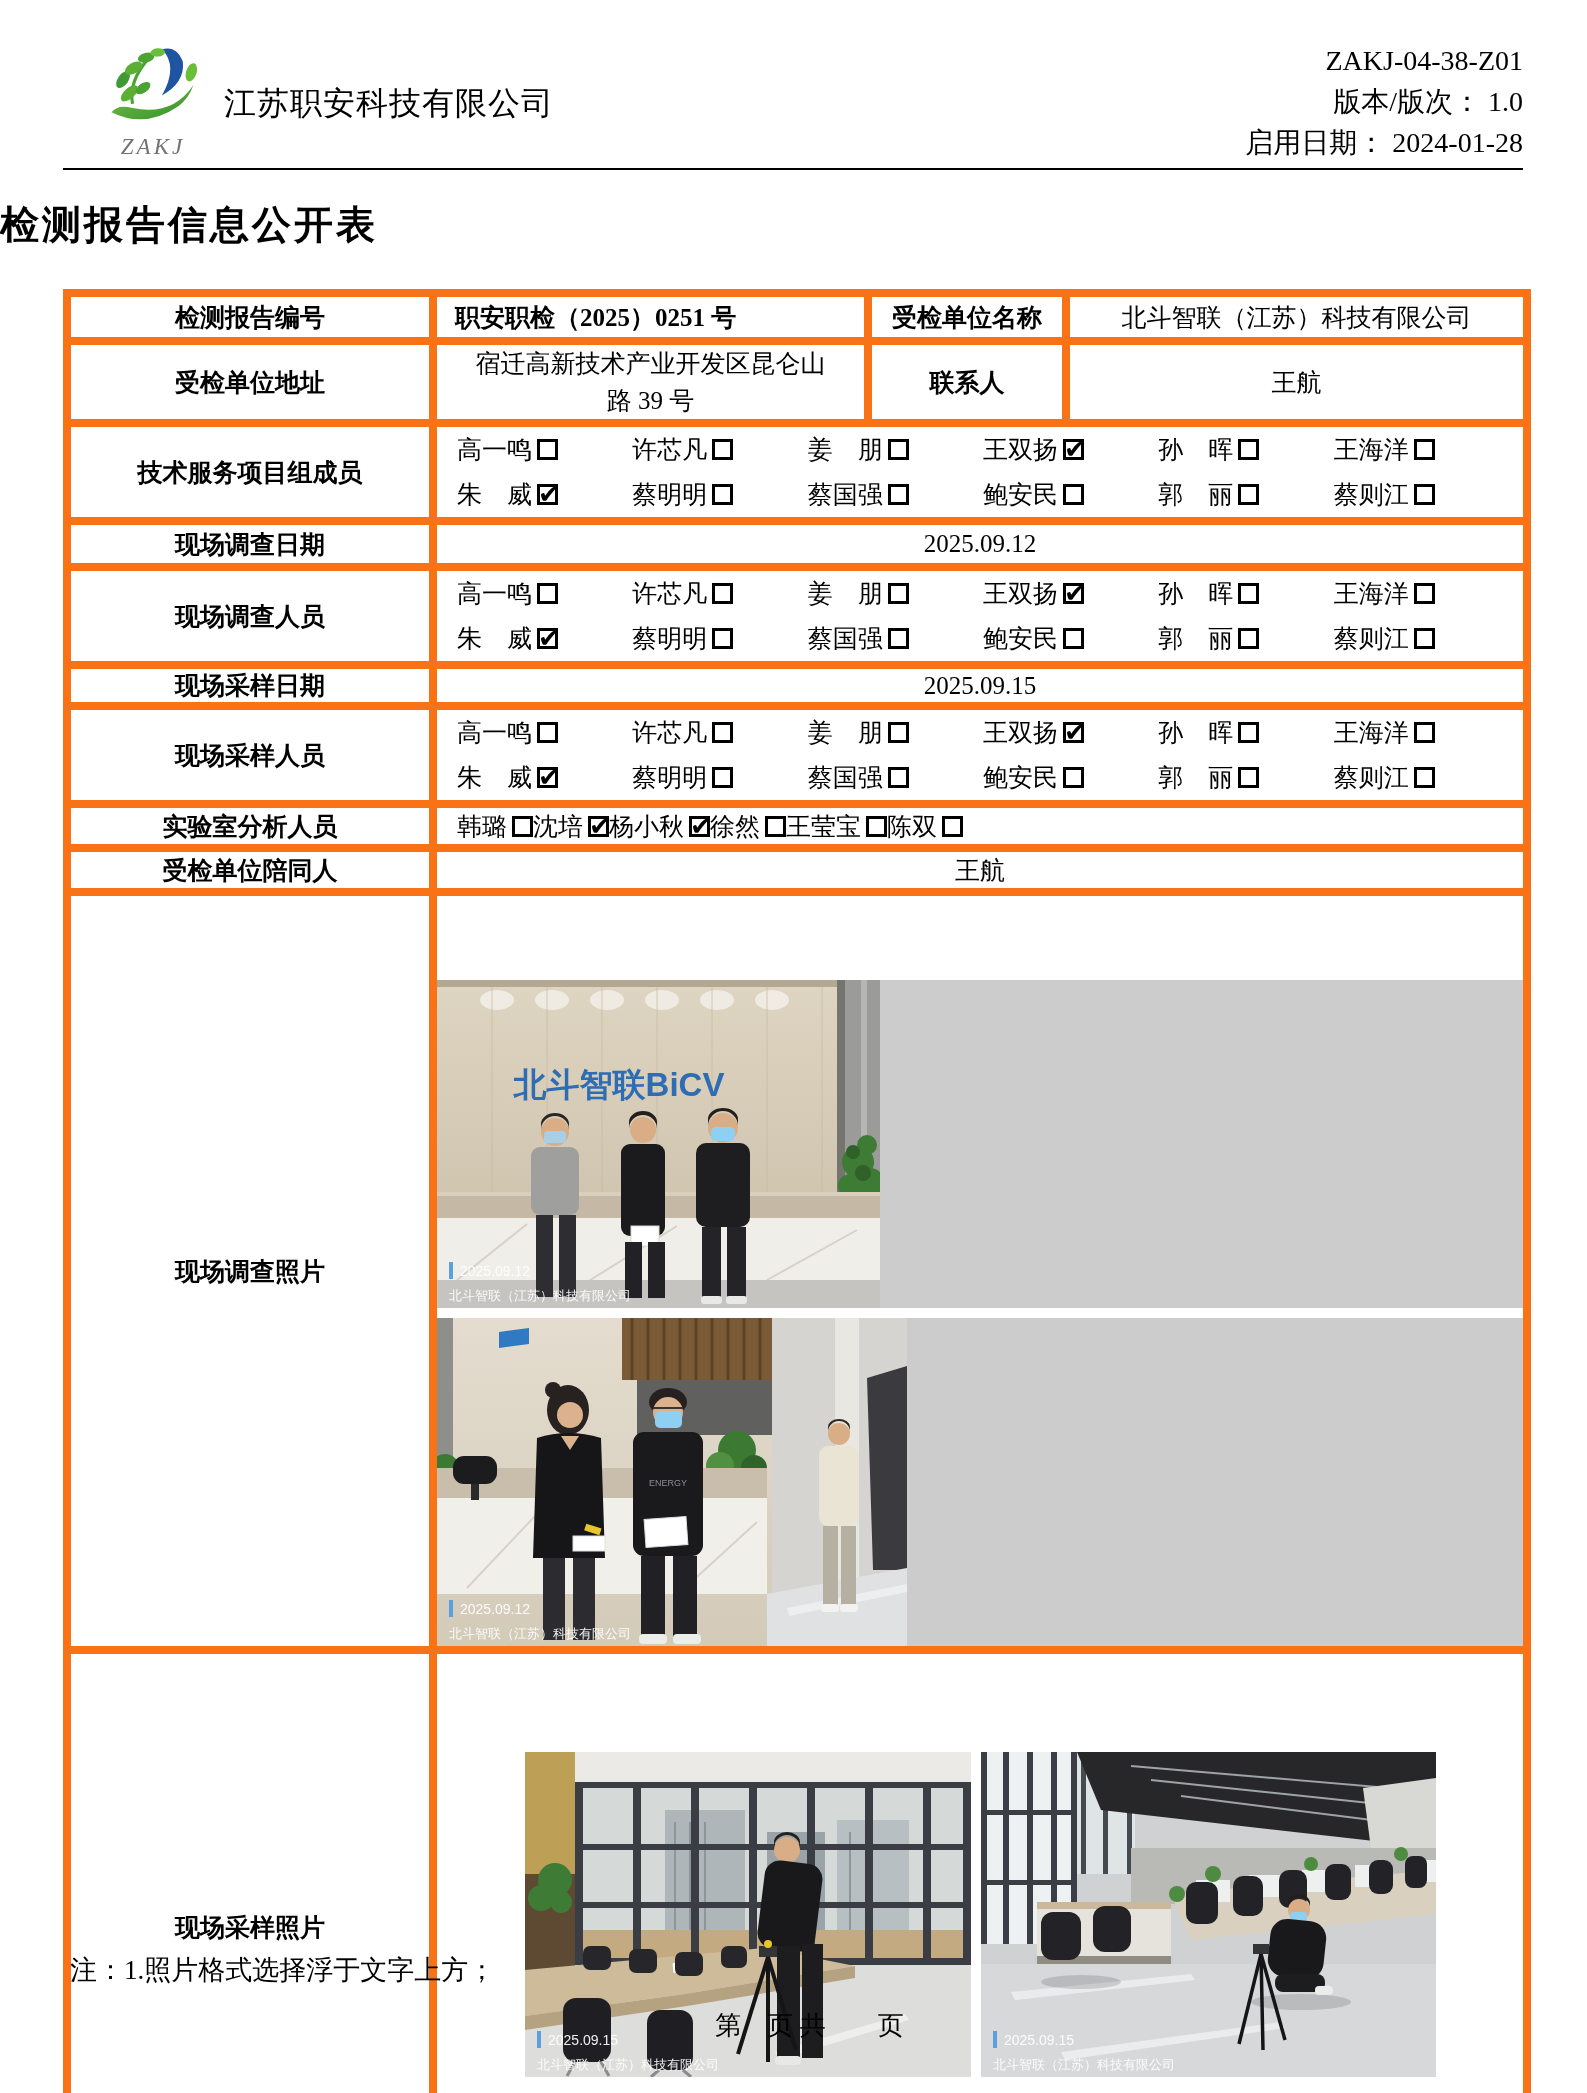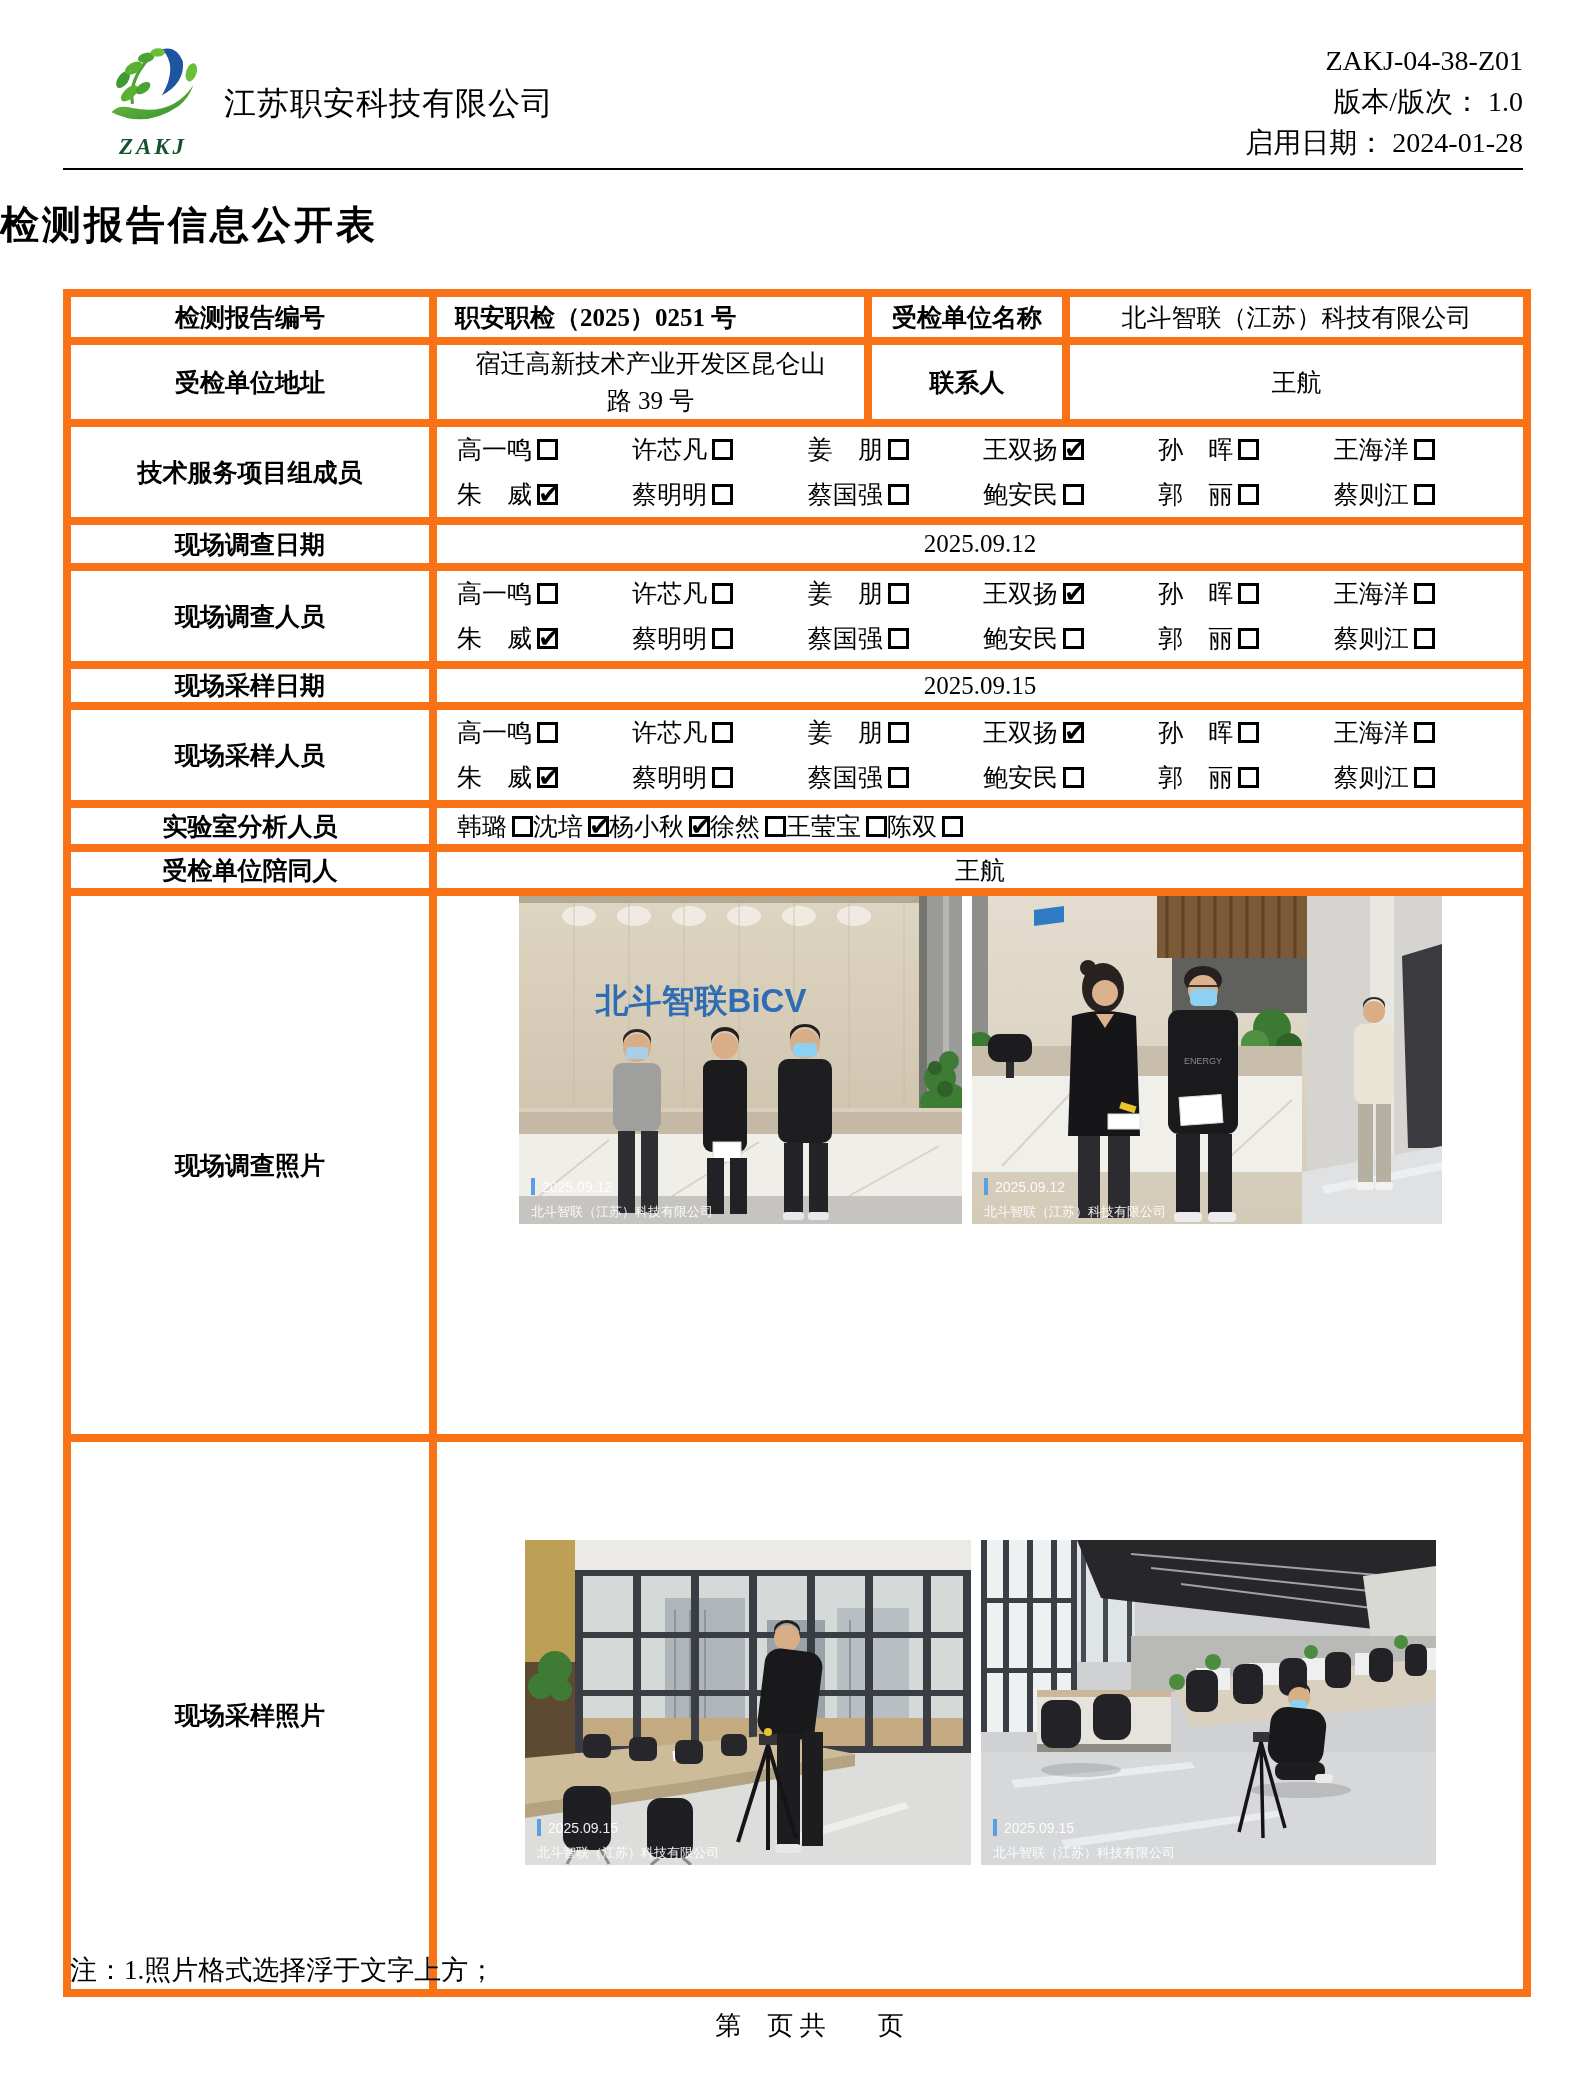--- a/index.html
+++ b/index.html
@@ -2,42 +2,42 @@
 <html><head>
 <meta charset="utf-8">
 <style>
   html,body{margin:0;padding:0;background:#888;}
   .page{
     position:relative;width:1587px;height:2093px;background:#fff;margin:0 auto;
     font-family:"Liberation Serif","DejaVu Serif",serif;color:#000;overflow:hidden;
   }
   
   .logo{position:absolute;left:98px;top:38px;width:110px;text-align:center;}
-  .logo-text{font-style:italic;font-weight:bold;font-size:23px;letter-spacing:3px;color:#14532d;margin-top:-4px;}
+  .logo-text{font-style:italic;font-weight:normal;font-size:23px;letter-spacing:3px;color:#737373;margin-top:-4px;}
   .company-name{position:absolute;left:224px;top:82px;font-size:32px;letter-spacing:1px;}
   .doc-meta{position:absolute;right:64px;top:40px;text-align:right;font-size:28px;line-height:41px;}
   .header-rule{position:absolute;left:63px;top:168px;width:1460px;border-top:2px solid #000;}
   .page-title{position:absolute;left:0;top:198px;width:100%;text-align:left;font-size:39px;font-weight:bold;letter-spacing:3px;}
   
   table.form{position:absolute;left:63px;top:289px;width:1460px;border-collapse:collapse;table-layout:fixed;}
   table.form td{border:8px solid #f97316;font-size:25px;vertical-align:middle;padding:0;overflow:hidden;}
   td.lbl{font-weight:bold;text-align:center;}
   td.ctr{text-align:center;}
   .addr{width:350px;margin:0 auto;text-align:center;line-height:37px;}
   .padL{padding-left:18px !important;}
   .bold{font-weight:bold;}
   
   .names-grid{display:grid;grid-template-columns:repeat(6,1fr);row-gap:12px;padding:6px 14px 6px 20px;}
   .name-item{display:flex;align-items:center;white-space:nowrap;}
   .lab-row{display:flex;padding-left:20px;align-items:center;}
   .cb{display:inline-block;width:21px;height:21px;border:3px solid #000;box-sizing:border-box;margin-left:5px;position:relative;flex:none;}
   .cb.checked::after{content:"✔";position:absolute;left:-2px;top:-8px;font-size:26px;font-weight:bold;font-family:"DejaVu Sans",sans-serif;}
   
   .photo-strip{display:flex;justify-content:center;gap:10px;}
-  .strip-survey{}
+  .strip-survey{margin-top:84px;flex-direction:column;}
   .strip-sampling{margin-top:98px;}
   .photo{position:relative;flex:none;background:#ccc;}
   .photo svg{display:block;}
   
   .note{position:absolute;left:70px;top:1952px;font-size:27px;}
   .page-footer{position:absolute;left:16px;top:2008px;width:100%;text-align:center;font-size:26px;}
 </style>
 </head>
 <body>
 

